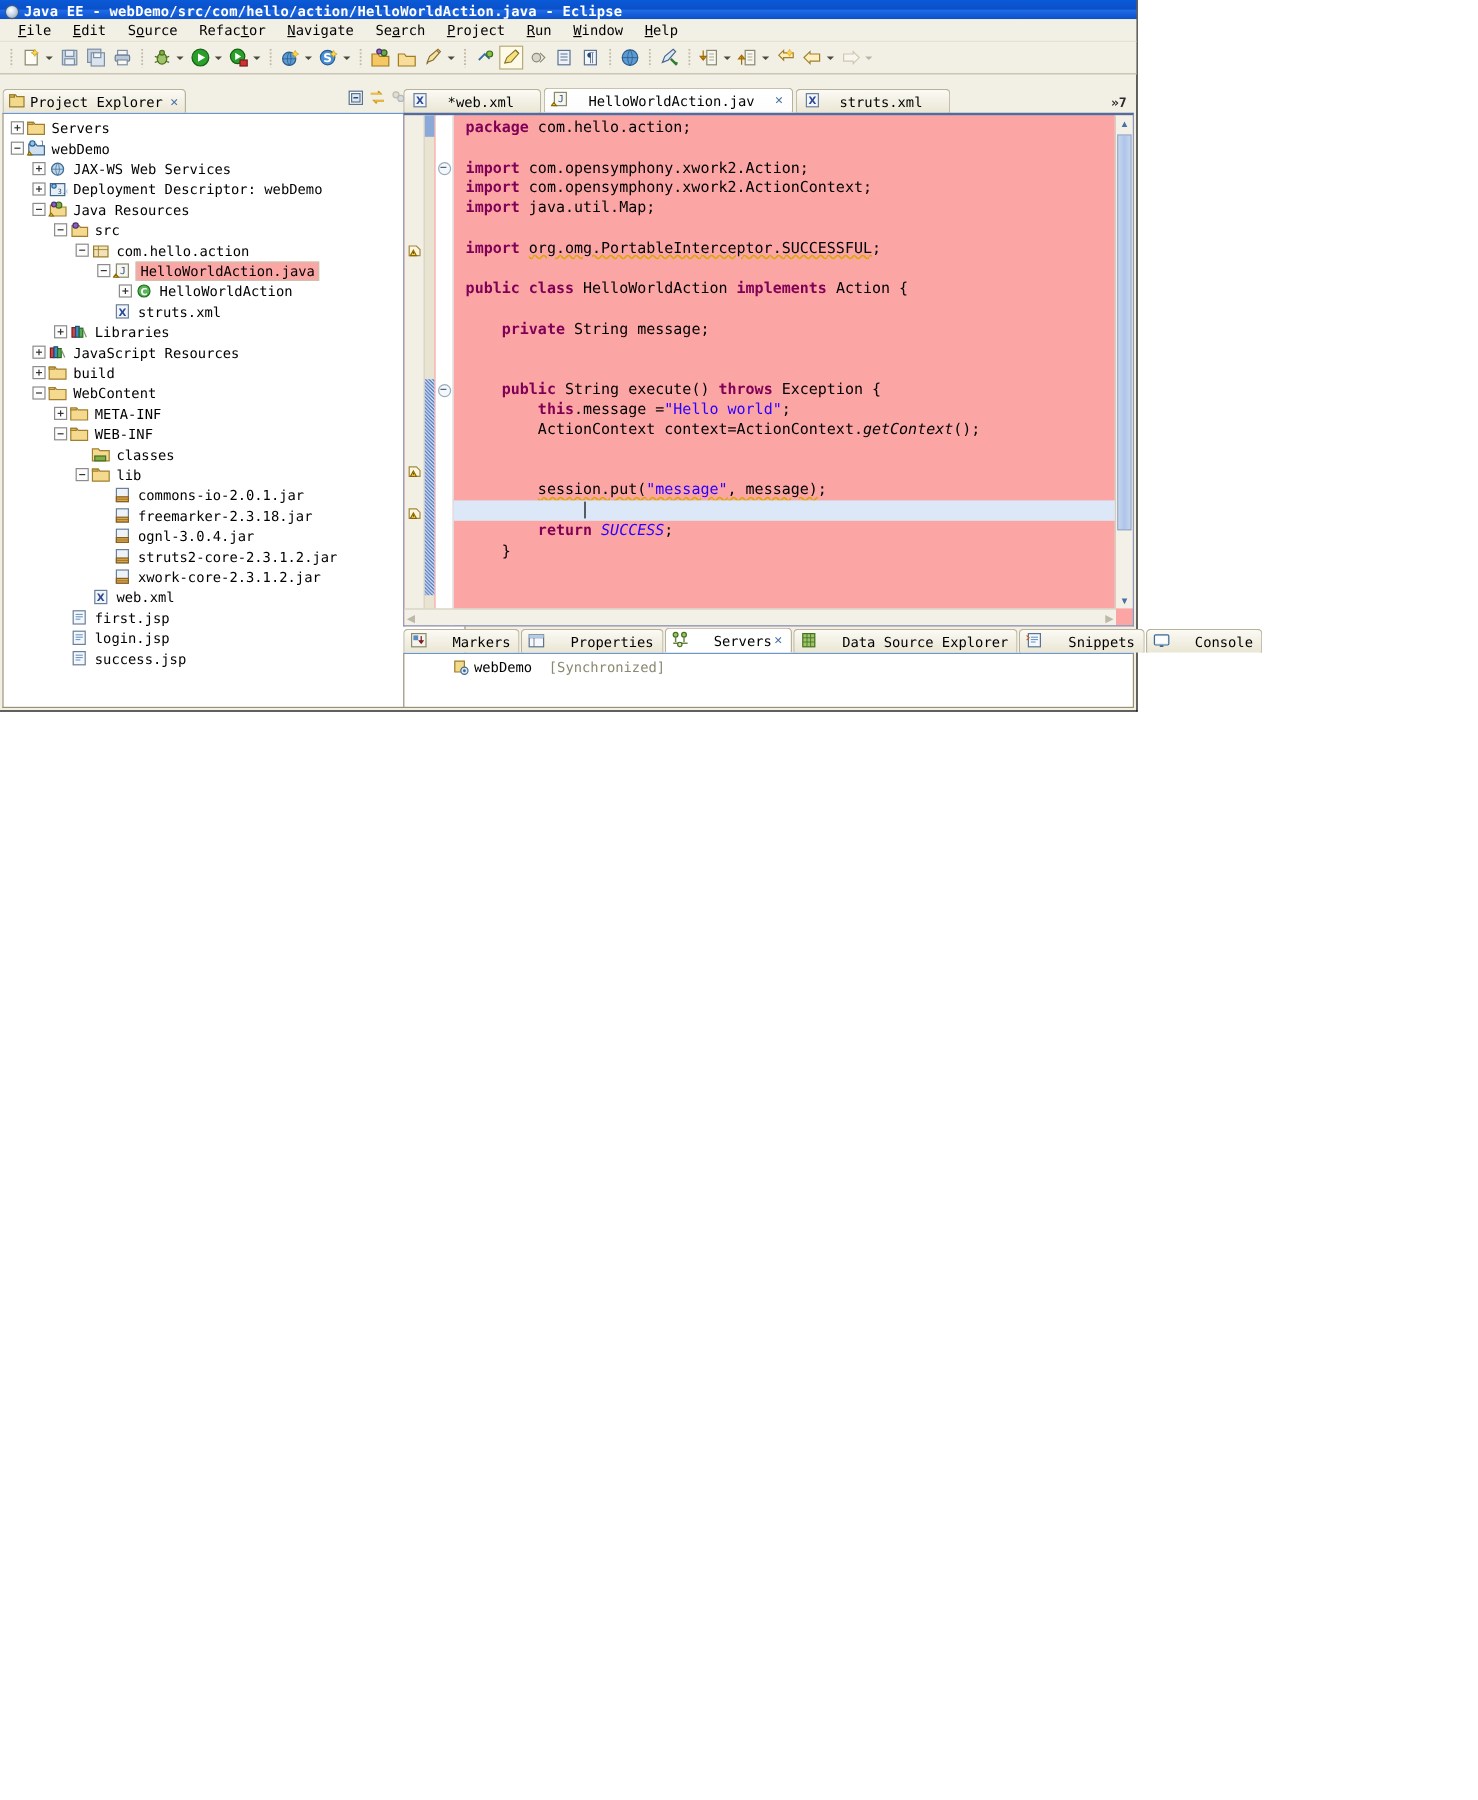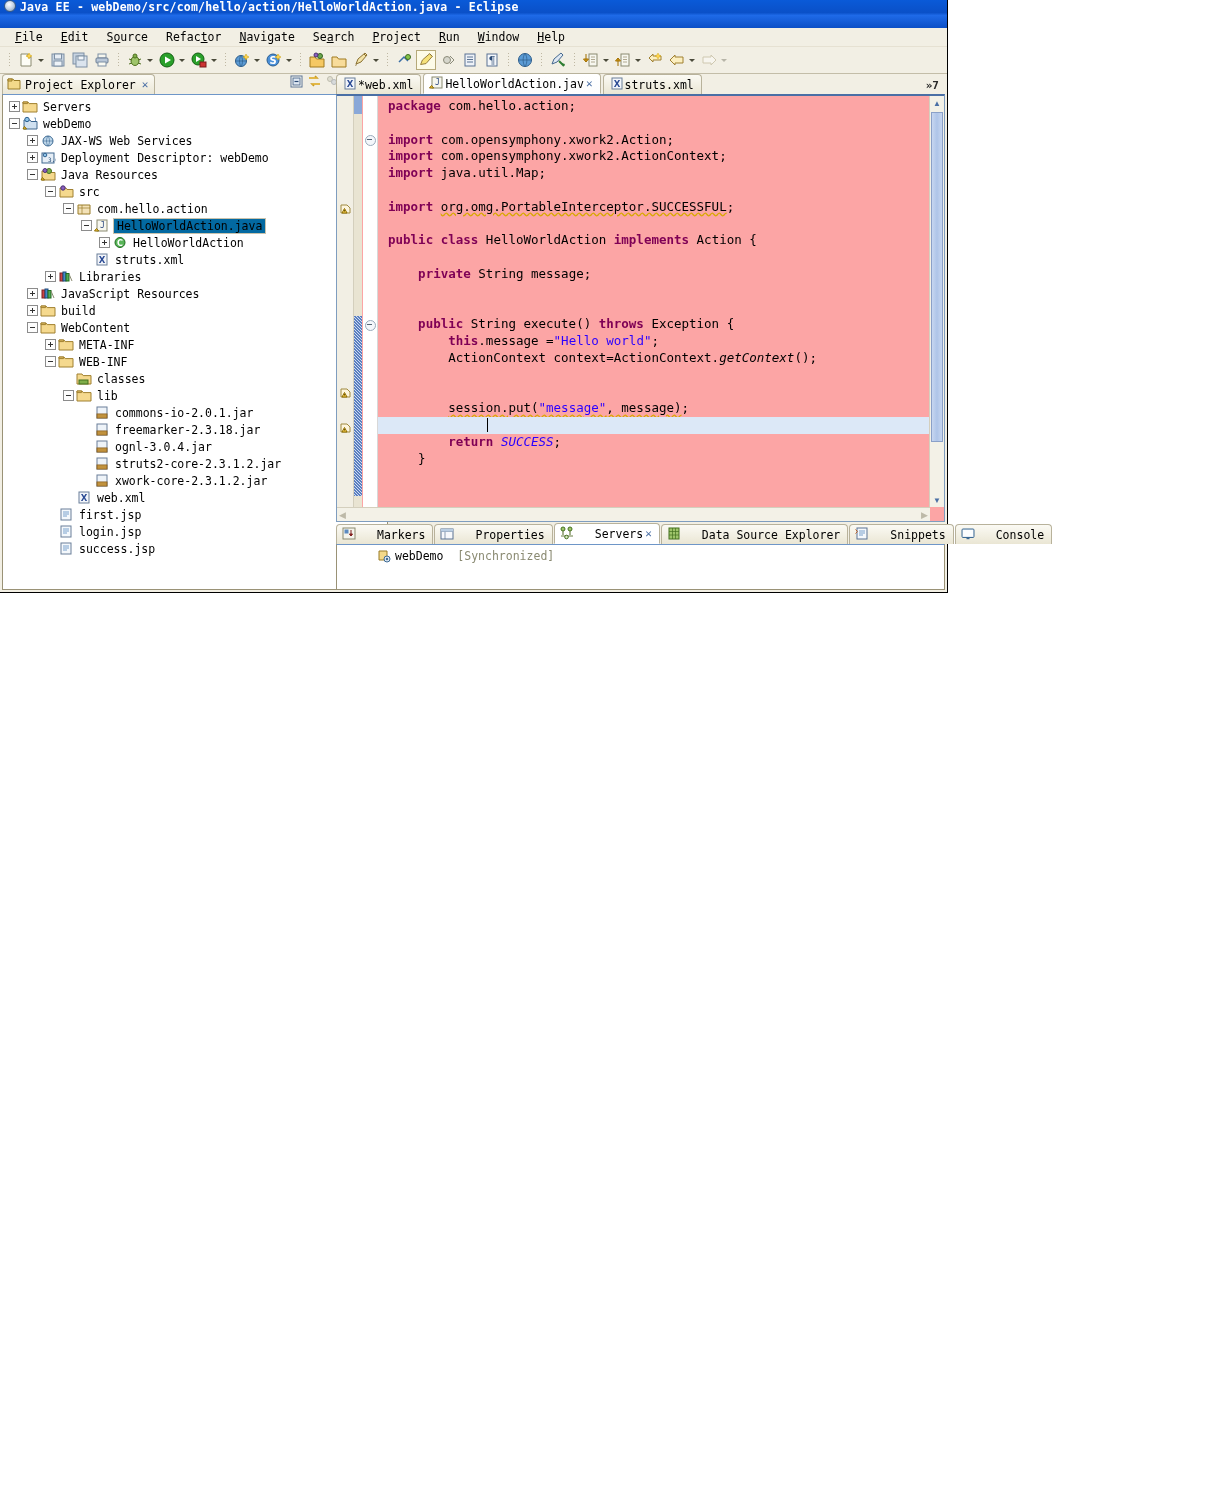--- a/index.html
+++ b/index.html
@@ -1,21 +1,21 @@
 <!DOCTYPE html>
 <html><head>
 <meta charset="utf-8">
 <style>
   html,body{margin:0;padding:0;background:#ffffff;}
   body{width:1232px;height:1500px;font-family:"Liberation Sans",sans-serif;font-size:12px;overflow:hidden;}
   .app{position:absolute;left:0;top:0;width:947px;height:592px;background:#f2efe4;border-right:1px solid #000;border-bottom:1px solid #000;}
 
   
-  .titlebar{height:28px;background:linear-gradient(to bottom,#0a5ad8 0%,#0a50c8 45%,#1e6ae8 55%,#0b4fc6 100%);
-    display:flex;align-items:flex-start;padding:0 2px;color:#fff;font-size:11.5px;font-weight:bold;
+  .titlebar{height:16px;background:linear-gradient(to bottom,#0a5ad8 0%,#0a50c8 45%,#1e6ae8 55%,#0b4fc6 100%);
+    display:flex;align-items:flex-end;padding:0 2px;color:#fff;font-size:11.5px;font-weight:bold;
     font-family:"DejaVu Sans Mono",monospace;letter-spacing:.2px;white-space:nowrap;}
   .tb-icon{width:12px;height:12px;margin:0 4px 0 2px;border-radius:50%;
     background:radial-gradient(circle at 40% 35%,#ffffff 0%,#c9d8e8 45%,#7f93ad 100%);
     border:1px solid #3a5b82;box-sizing:border-box;flex:none;}
 
   
   .menubar{height:18px;background:#f2efe4;display:flex;align-items:center;padding-left:6px;
     font-family:"DejaVu Sans Mono",monospace;font-size:11.5px;color:#000;}
   .menubar .mi{padding:1px 9px;white-space:nowrap;}
   .menubar .mi u{text-decoration:underline;}
@@ -48,30 +48,30 @@
     border:1px solid #9a9276;border-top:1px solid #6e96c8;box-sizing:border-box;overflow:hidden;}
   .tree{font-family:"DejaVu Sans Mono",monospace;font-size:11.5px;color:#000;padding:3px 0 0 0;}
   .trow{height:17px;display:flex;align-items:center;white-space:nowrap;position:relative;}
   .exp{width:11px;height:11px;border:1px solid #8c8c8c;background:#fdfdfd;box-sizing:border-box;
     position:relative;margin-right:2px;flex:none;}
   .exp:before{content:"";position:absolute;left:2px;top:4px;width:5px;height:1px;background:#333;}
   .exp.plus:after{content:"";position:absolute;left:4px;top:2px;width:1px;height:5px;background:#333;}
   .spacer{flex:none;}
   .ticon{width:16px;height:15px;margin-right:3px;flex:none;position:relative;}
   .tlabel{padding:0 2px;}
-  .tlabel.sel{background:#0369a1;border:1px solid #c8c2ac;padding:0 3px;margin:-1px 0;}
+  .tlabel.sel{background:#fca5a5;border:1px solid #c8c2ac;padding:0 3px;margin:-1px 0;}
 
   
   .edit{position:absolute;left:336px;top:12px;right:2px;bottom:2px;}
   .etabbar{height:20px;display:flex;align-items:flex-end;position:relative;}
   .etab{height:19px;display:flex;align-items:center;padding:0 7px 0 5px;
     background:linear-gradient(to bottom,#fbfaf4,#eae6d4);border:1px solid #b8b29b;border-bottom:none;
     border-radius:4px 4px 0 0;font-family:"DejaVu Sans Mono",monospace;font-size:11.5px;white-space:nowrap;margin-right:2px;}
   .etab.active{background:linear-gradient(to bottom,#ffffff,#fdfdfd);border-bottom:1px solid #fff;}
-  .etab .lbl{margin:0 0;}
+  .etab .lbl{margin:0 15px;}
   .overflow{margin-left:auto;font-family:"DejaVu Sans Mono",monospace;font-size:11px;
     padding:0 6px 2px 0;color:#2a2a2a;font-weight:bold;}
 
   .codebox{position:absolute;left:0;top:20px;right:0;bottom:68px;background:#fca5a5;
     border:1px solid #7f9dbf;border-top:2px solid #4a6fa5;box-sizing:border-box;overflow:hidden;}
   .ruler{position:absolute;left:0;top:0;width:16px;bottom:0;background:#f2efe4;border-right:1px solid #d4cfbd;}
   .changebar{position:absolute;left:17px;top:0;width:8px;bottom:0;background:#e9e4d2;}
   .cb-seg{position:absolute;left:0;width:8px;}
   .cb-solid{background:#8aa8d8;}
   .cb-dither{background-color:#cfdcf2;

